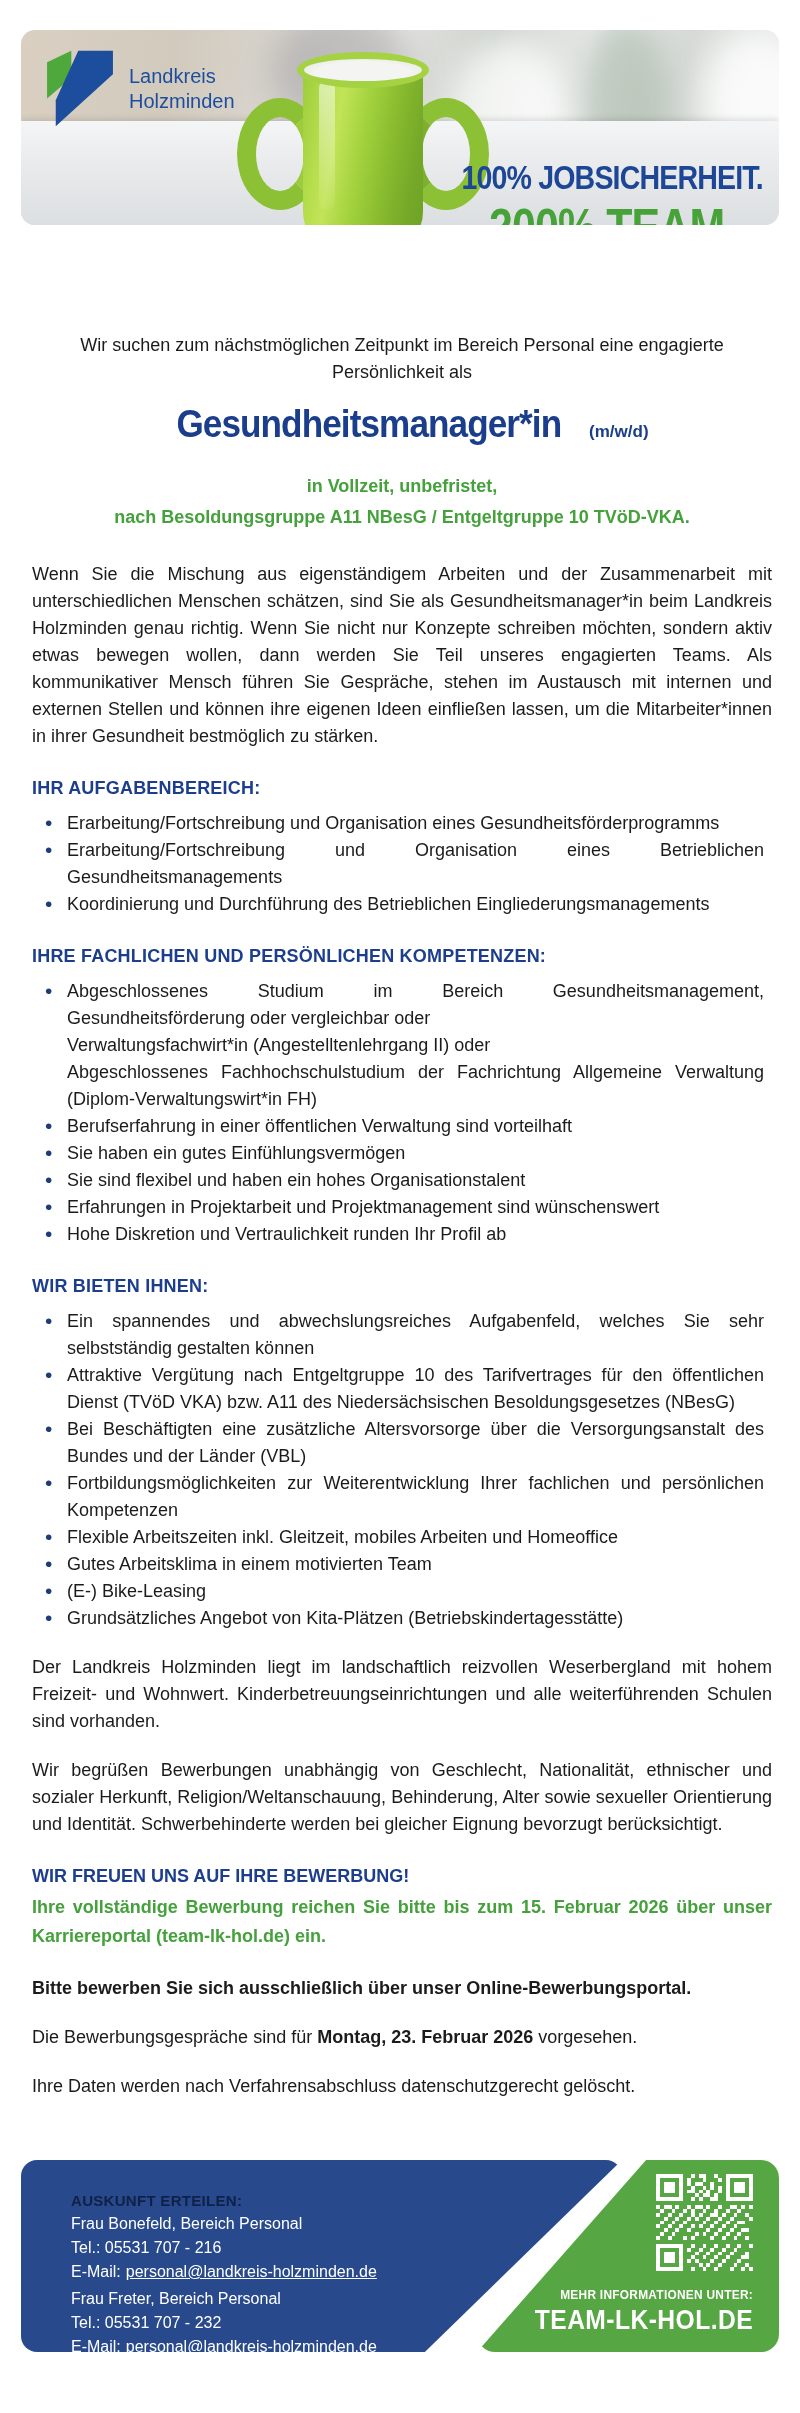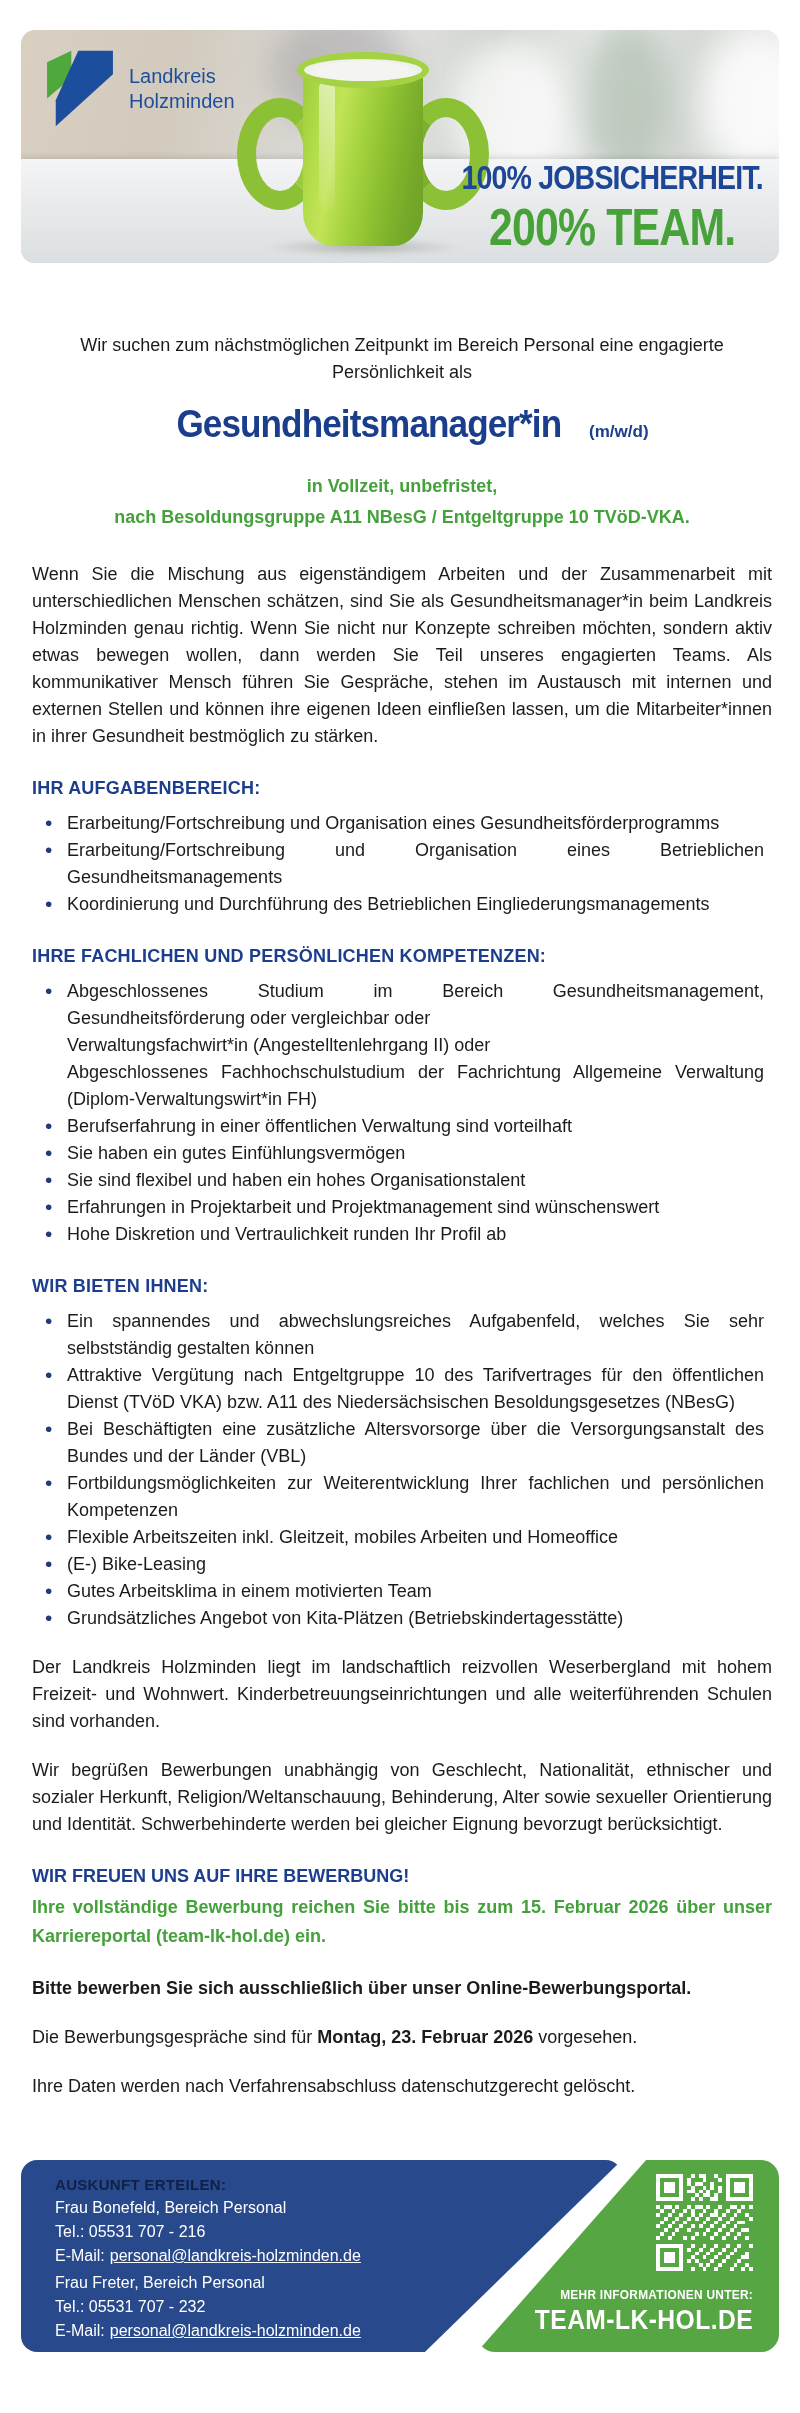--- a/index.html
+++ b/index.html
@@ -1,20 +1,20 @@
 <!DOCTYPE html>
 <html lang="de"><head>
 <meta charset="utf-8">
 <style>
   html,body{margin:0;padding:0;background:#fff;}
   .page{position:relative;width:800px;height:2413px;background:#fff;overflow:hidden;
         font-family:"Liberation Sans",sans-serif;color:#1b1b1b;}
 
   
-  .banner{position:absolute;left:21px;top:30px;width:758px;height:233px;border-radius:14px;overflow:hidden;}
+  .banner{position:absolute;left:21px;top:30px;width:758px;height:195px;border-radius:14px;overflow:hidden;}
   .banner-bg{position:absolute;inset:0;
     background:linear-gradient(100deg,#d9d0c2 0%,#d2cabd 20%,#dad7d2 36%,#e4e3e1 48%,#ccd2cb 60%,#e8eae9 72%,#d6dad6 85%,#e9ebea 100%);}
   .blob{position:absolute;border-radius:50%;filter:blur(16px);}
   .blob.b1{left:430px;top:10px;width:120px;height:150px;background:rgba(255,255,255,.75);}
   .blob.b2{left:560px;top:-10px;width:90px;height:160px;background:rgba(150,170,150,.45);}
   .blob.b3{left:680px;top:0;width:110px;height:140px;background:rgba(255,255,255,.8);}
   .blob.b4{left:250px;top:-20px;width:140px;height:120px;background:rgba(120,120,125,.30);}
   .banner-desk{position:absolute;left:0;right:0;bottom:0;height:104px;
     background:linear-gradient(#f4f5f6 0%,#e9ebec 40%,#dcdfe1 100%);
     box-shadow:0 -2px 6px rgba(0,0,0,.12);}
@@ -59,21 +59,21 @@
   ul.blist li::before{content:"\2022";position:absolute;left:-22px;top:-1px;color:#1e3c7a;font-size:21px;}
   p.block{margin:22px 0 0;text-align:justify;}
   .apply-head{font-size:18px;font-weight:bold;color:#1c3e8d;margin:25px 0 0;}
   .apply-green{margin:3px 0 0;font-weight:bold;color:#45a13b;text-align:justify;line-height:29px;}
   .bold-line{font-weight:bold;margin:24px 0 0;}
   b.inline{font-weight:bold;}
 
   
   .footer{position:absolute;left:21px;top:2160px;width:758px;height:192px;}
   .footer-blue{position:absolute;left:0;top:0;width:601px;height:192px;background:#28498c;border-radius:16px;
-    clip-path:polygon(0 0,100% 0,67.2% 100%,0 100%);padding:0;box-sizing:border-box;color:#fff;}
+    clip-path:polygon(0 0,100% 0,67.2% 100%,0 100%);padding:16px;box-sizing:border-box;color:#fff;}
   .fb-inner{padding:16px 0 0 34px;}
   .fb-head{font-size:15px;font-weight:bold;color:#0f2147;letter-spacing:.3px;}
   .contact{margin-top:3px;font-size:16px;line-height:24px;}
   .contact a{color:#fff;text-decoration:underline;}
   .email-label{margin-right:5px;}
   .footer-green{position:absolute;right:0;top:0;width:302px;height:192px;background:#56a643;border-radius:18px;
     clip-path:polygon(56% 0,100% 0,100% 100%,0 100%);color:#fff;}
   .qr{position:absolute;right:26px;top:14px;width:97px;height:97px;}
   .qr-captions{position:absolute;right:26px;bottom:16px;text-align:right;}
   .qr-cap1{font-size:12.5px;font-weight:bold;letter-spacing:.3px;transform:scaleX(.95);transform-origin:right center;white-space:nowrap;}
@@ -154,22 +154,22 @@
       </ul>
 
     <h2 class="sec">WIR BIETEN IHNEN:</h2>
     <ul class="blist">
 
     <li>Ein spannendes und abwechslungsreiches Aufgabenfeld, welches Sie sehr selbstständig gestalten können</li>
         <li>Attraktive Vergütung nach Entgeltgruppe 10 des Tarifvertrages für den öffentlichen Dienst (TVöD VKA) bzw. A11 des Niedersächsischen Besoldungsgesetzes (NBesG)</li>
         <li>Bei Beschäftigten eine zusätzliche Altersvorsorge über die Versorgungsanstalt des Bundes und der Länder (VBL)</li>
         <li>Fortbildungsmöglichkeiten zur Weiterentwicklung Ihrer fachlichen und persönlichen Kompetenzen</li>
         <li>Flexible Arbeitszeiten inkl. Gleitzeit, mobiles Arbeiten und Homeoffice</li>
+        <li>Gutes Arbeitsklima in einem motivierten Team</li>
         <li>(E-) Bike-Leasing</li>
-        <li>Gutes Arbeitsklima in einem motivierten Team</li>
         <li>Grundsätzliches Angebot von Kita-Plätzen (Betriebskindertagesstätte)</li>
       </ul>
 
     <p class="block">Der Landkreis Holzminden liegt im landschaftlich reizvollen Weserbergland mit hohem Freizeit- und Wohnwert. Kinderbetreuungseinrichtungen und alle weiterführenden Schulen sind vorhanden.</p>
 
     <p class="block">Wir begrüßen Bewerbungen unabhängig von Geschlecht, Nationalität, ethnischer und sozialer Herkunft, Religion/Weltanschauung, Behinderung, Alter sowie sexueller Orientierung und Identität. Schwerbehinderte werden bei gleicher Eignung bevorzugt berücksichtigt.</p>
 
     <p class="apply-head">WIR FREUEN UNS AUF IHRE BEWERBUNG!</p>
     <p class="apply-green">Ihre vollständige Bewerbung reichen Sie bitte bis zum 15. Februar 2026 über unser Karriereportal (team-lk-hol.de) ein.</p>
 

